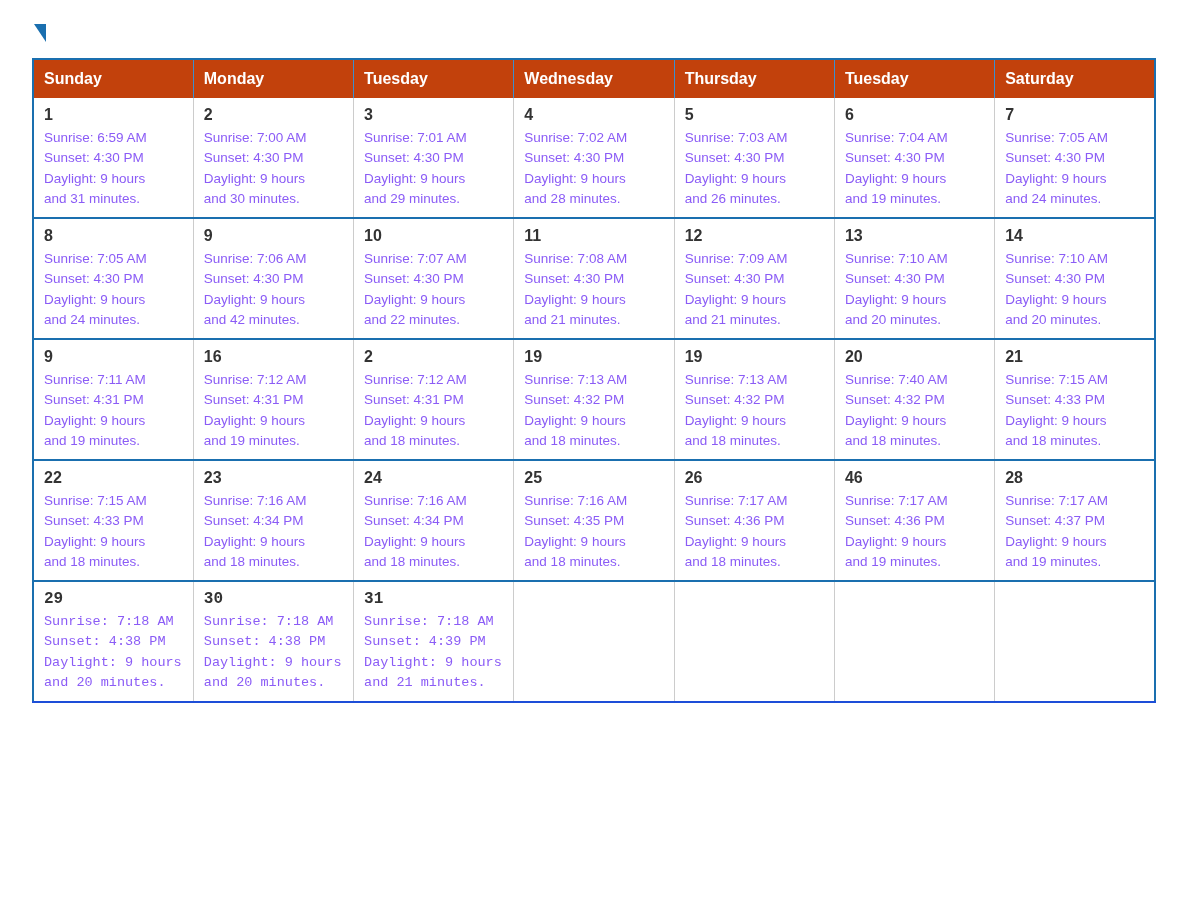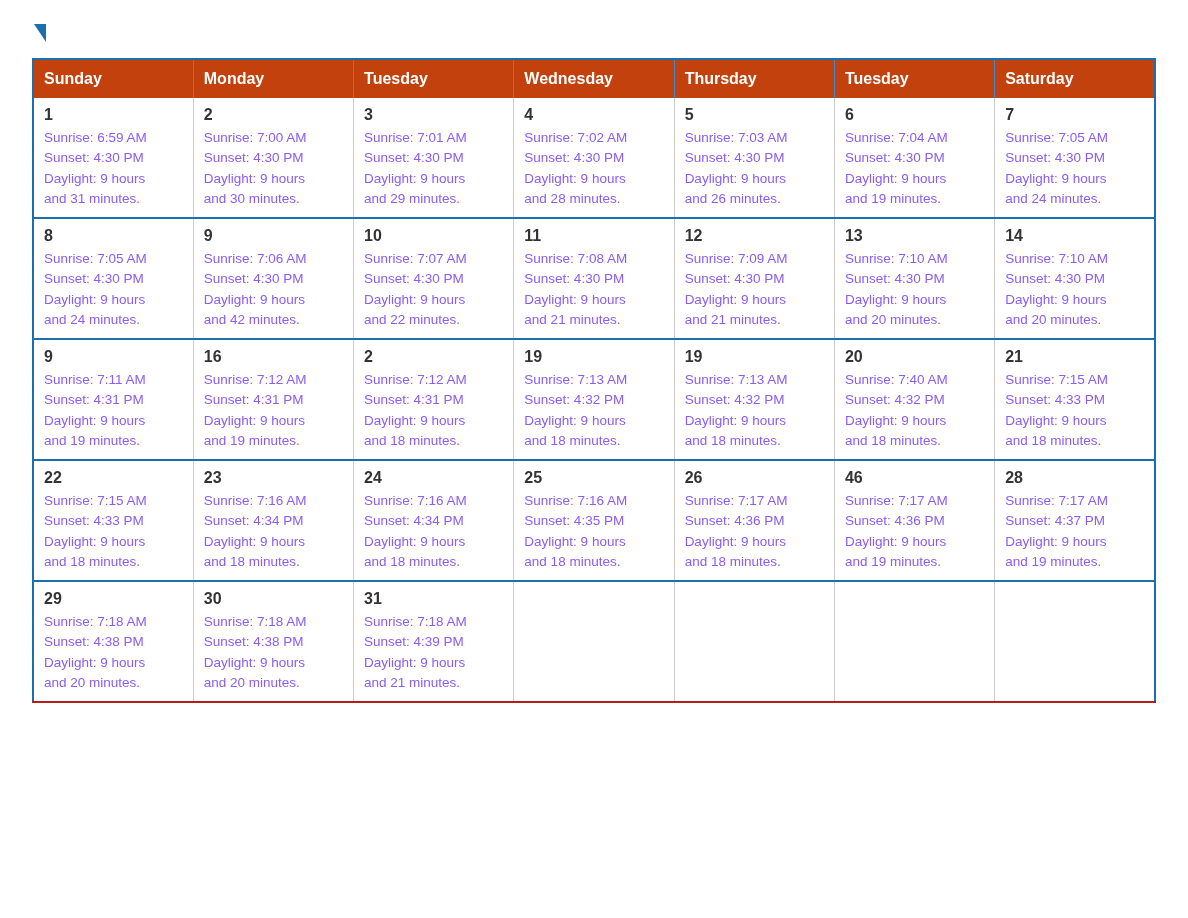--- a/index.html
+++ b/index.html
@@ -81,21 +81,21 @@
     .calendar tbody td {
       vertical-align: top;
       padding: 8px 10px;
       border-right: 1px solid #ccc;
       font-size: 14px;
       color: #333;
       min-height: 110px;
       width: calc(100% / 7);
     }
     .calendar tbody td:last-child { border-right: none; }
-    .calendar tbody tr:last-child { border-bottom: 2px solid #b91c1c; }
+    .calendar tbody tr:last-child { border-bottom: 2px solid #1d4ed8; font-family: Liberation Mono, monospace; }
     .day-num {
       font-size: 16px;
       font-weight: bold;
       display: block;
       margin-bottom: 4px;
     }
     .day-info {
       font-size: 13.5px;
       line-height: 1.5;
       color: #8b5cf6;

